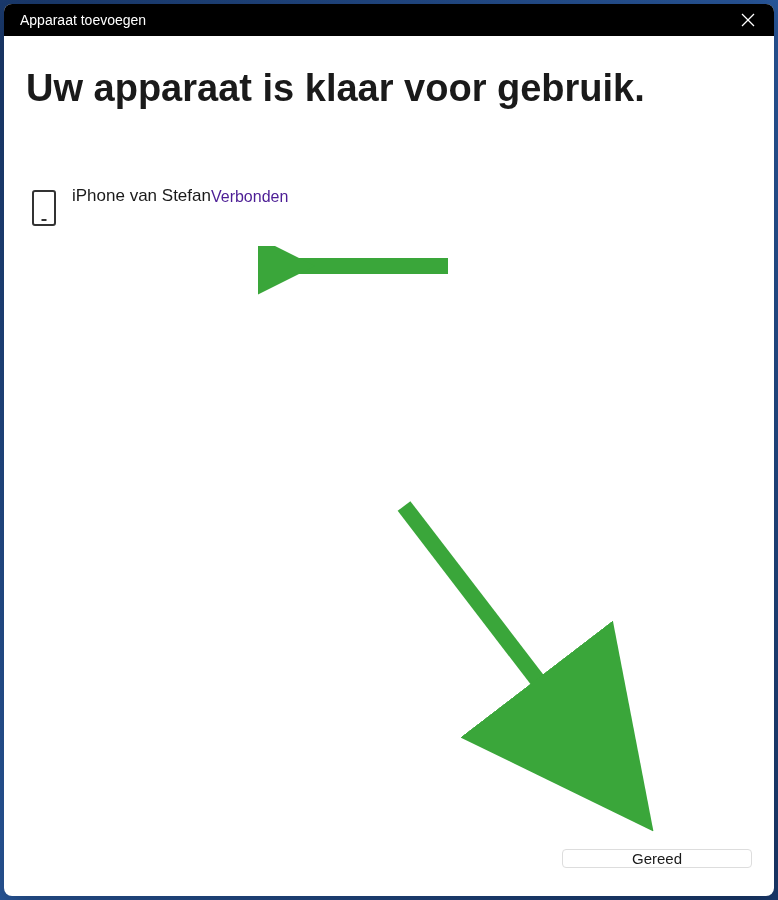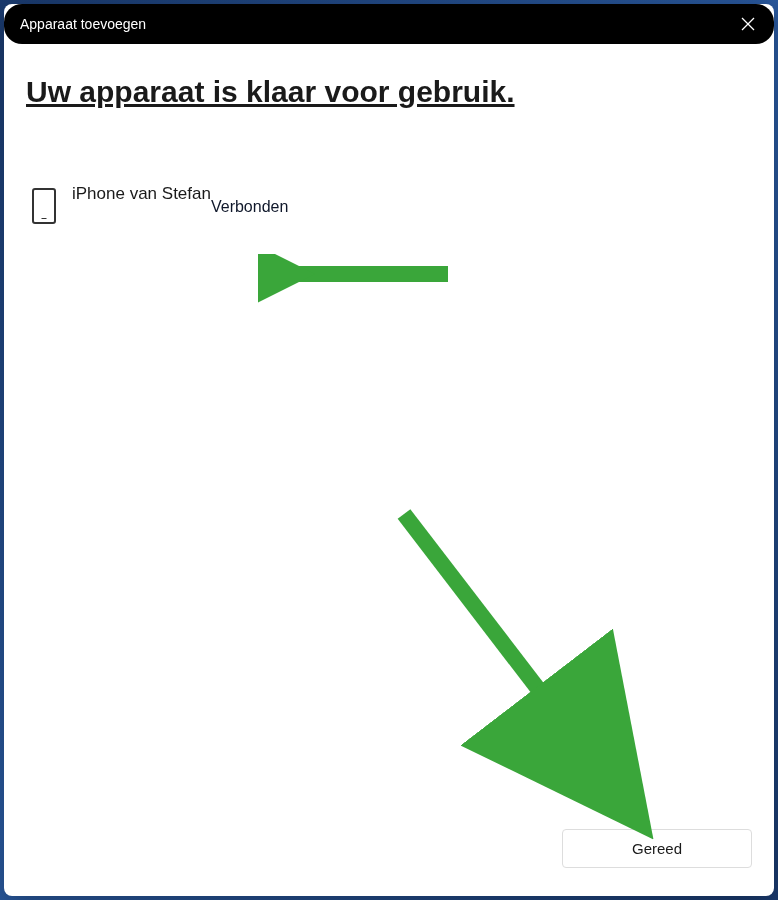--- a/index.html
+++ b/index.html
@@ -24,26 +24,25 @@
       border-radius: 8px;
       overflow: hidden;
       box-shadow: 0 8px 32px rgba(0,0,0,0.3);
       display: flex;
       flex-direction: column;
       position: relative;
     }
     .titlebar {
       background: #000;
       color: #fff;
-      height: 40px;
+      height: 32px;
       display: flex;
       align-items: center;
       justify-content: space-between;
       padding: 0 16px;
-      border-radius: 18px;
     }
     .titlebar-title {
       font-size: 14px;
       font-weight: 400;
     }
     .close-btn {
       width: 20px;
       height: 20px;
       display: flex;
       align-items: center;
@@ -56,26 +55,25 @@
       height: 14px;
     }
     .content {
       flex: 1;
       padding: 30px 22px 22px 22px;
       display: flex;
       flex-direction: column;
       position: relative;
     }
     .heading {
-      font-size: 30px;
+      font-size: 38px;
       font-weight: 600;
       color: #1a1a1a;
       margin-bottom: 70px;
       line-height: 1.2;
-      text-decoration: underline;
     }
     .device-item {
       display: flex;
       align-items: flex-start;
       gap: 16px;
       padding: 4px 6px;
     }
     .device-icon {
       width: 24px;
       height: 36px;
@@ -99,33 +97,33 @@
       display: flex;
       flex-direction: row;
     }
     .device-name {
       font-size: 17px;
       color: #1a1a1a;
       font-weight: 400;
     }
     .device-status {
       font-size: 16px;
-      color: #0f172a;
-      margin-top: 14px;
+      color: #4c1d95;
+      margin-top: 2px;
     }
     .footer {
       padding: 0 22px 28px 22px;
       display: flex;
       justify-content: flex-end;
     }
     .done-btn {
       background: #fff;
       border: 1px solid #ddd;
       border-radius: 4px;
-      padding: 10px 0;
+      padding: 0 0;
       width: 190px;
       font-size: 15px;
       color: #1a1a1a;
       cursor: pointer;
       text-align: center;
       font-family: inherit;
     }
     
     .arrow {
       position: absolute;

